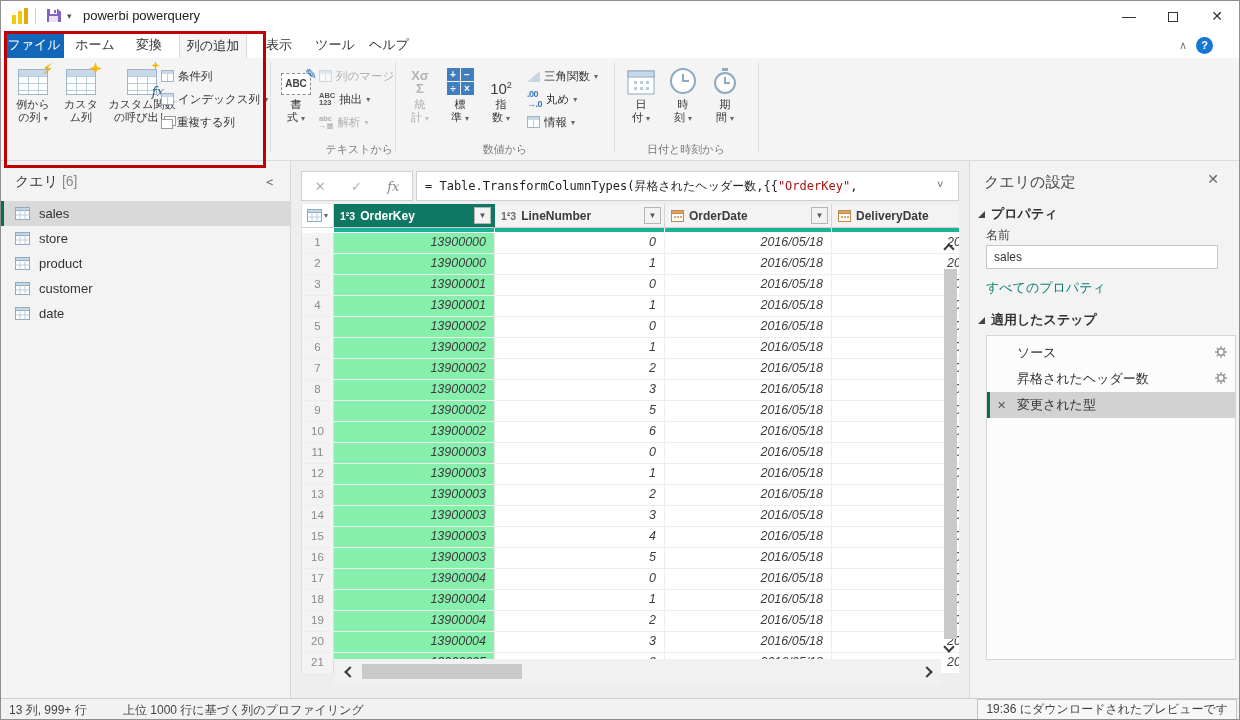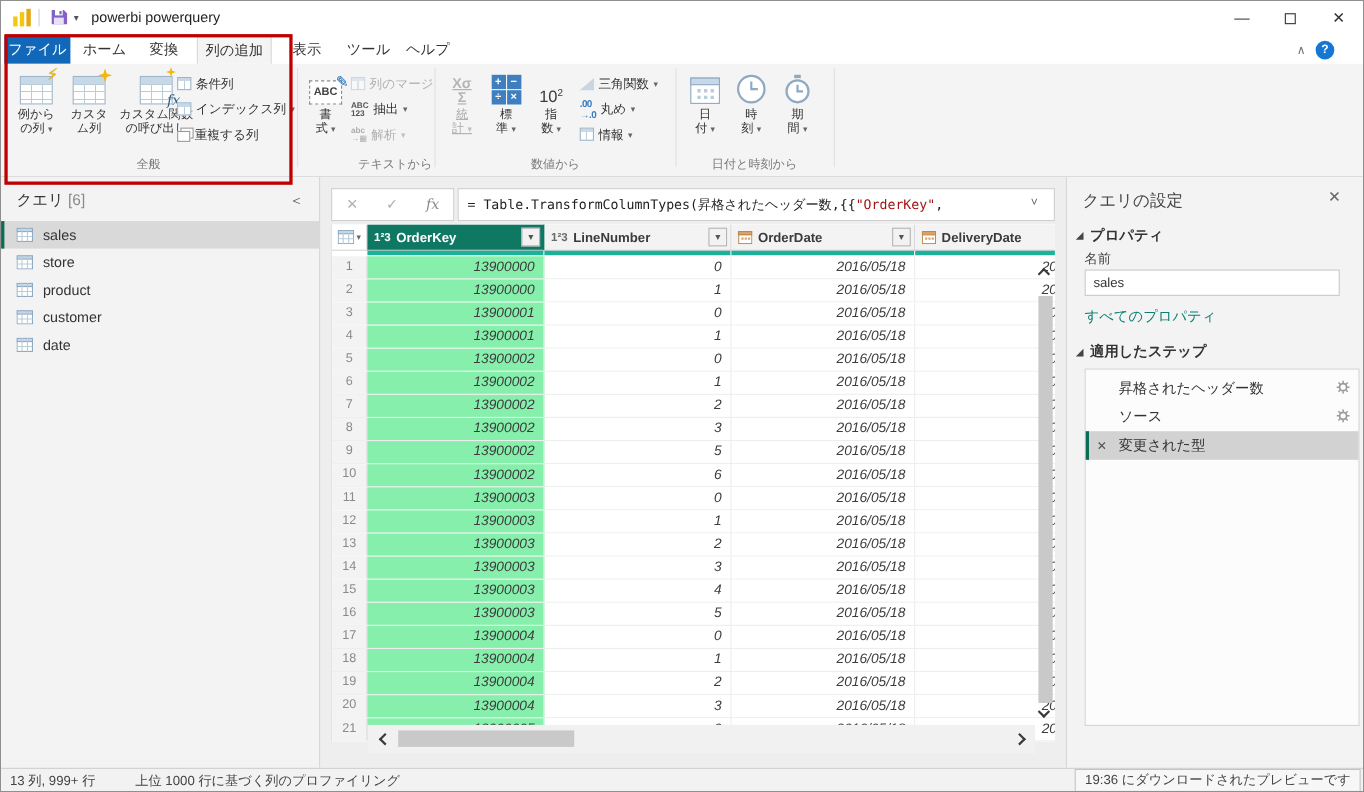--- a/index.html
+++ b/index.html
@@ -24,21 +24,21 @@
   .rtab.active { background:#f4f4f4; border:1px solid #d9d9d9; border-bottom:none; }
   .ribbon-collapse { position:absolute; right:52px; top:38px; font-size:11px; color:#777; }
   .help-circle { position:absolute; right:26px; top:36px; width:17px; height:17px; border-radius:50%; background:#1377d3; color:#fff; font-size:11px; font-weight:bold; text-align:center; line-height:17px; }
 
   
   .ribbon { position:absolute; left:0; top:57px; width:100%; height:103px; background:#f4f4f4; border-bottom:1px solid #dcdcdc; }
   .rgroup-label { position:absolute; bottom:3px; font-size:11px; color:#7a7a7a; text-align:center; }
   .rsep { position:absolute; top:4px; width:1px; height:90px; background:#e0e0e0; }
   .big-btn { position:absolute; top:5px; display:flex; flex-direction:column; align-items:center; font-size:11px; color:#333; line-height:13px; text-align:center; }
   .big-btn .bicon { height:32px; display:flex; align-items:flex-end; justify-content:center; margin-bottom:3px; }
-  .big-btn.disabled { color:#ababab;text-decoration:underline; }
+  .big-btn.disabled { color:#ababab; }
   .small-btn { position:absolute; height:20px; font-size:11.5px; color:#333; display:flex; align-items:center; gap:4px; }
   .small-btn.disabled { color:#b0b0b0; }
   .caret { font-size:8px; color:#666; }
   .disabled .caret { color:#c0c0c0; }
 
   
   .tblicon { position:relative; width:30px; height:26px; border:1px solid #9fb4c7; background:
       linear-gradient(#c7d9e8 0 6px, transparent 6px),
       repeating-linear-gradient(to right, transparent 0 9px, #b9cdd9 9px 10px),
       repeating-linear-gradient(to bottom, transparent 0 6px, #b9cdd9 6px 7px), #fff; }
@@ -213,21 +213,20 @@
     </div>
     <div class="small-btn" style="left:160px;top:31px;">
       <span class="mini-ic"></span>
       <span>インデックス列</span>
       <span class="caret">▾</span>
     </div>
     <div class="small-btn" style="left:160px;top:54px;">
       <span class="dup-ic"></span>
       <span>重複する列</span>
     </div>
-    <div class="rgroup-label" style="left:0;width:268px;">全般</div>
     <div class="rsep" style="left:269px;"></div>
 
     <div class="big-btn" style="left:278px;width:34px;">
       <span class="bicon">
           <span class="abc-box">ABC<span class="pencil">✎</span></span>
         </span>
       <span>書</span>
       <span><span>式</span> <span class="caret">▾</span></span>
     </div>
     <div class="small-btn disabled" style="left:318px;top:8px;">
@@ -613,34 +612,34 @@
     <div class="sp-label">名前</div>
     <input class="sp-input" value="sales" style="">
     <div class="sp-link">すべてのプロパティ</div>
     <div class="sec-head" style="top:150px;">
       <span class="tri"></span>
       <span>適用したステップ</span>
     </div>
     <div class="steps-box">
         <div class="step">
           <span class="step-accent"></span>
+          <span class="step-label">ソース</span>
+          <span class="gearwrap"><svg width="12" height="12" viewBox="0 0 12 12">
+              <circle cx="6" cy="6" r="3.2" fill="none" stroke="#9a9a9a" stroke-width="1.6"></circle>
+              <path d="M6 0v2.4M6 9.6V12M0 6h2.4M9.6 6H12M1.8 1.8l1.7 1.7M8.5 8.5l1.7 1.7M10.2 1.8L8.5 3.5M3.5 8.5l-1.7 1.7" stroke="#9a9a9a" stroke-width="1.4"></path>
+            </svg></span>
+        </div>
+        <div class="step">
+          <span class="step-accent"></span>
           <span class="step-label">昇格されたヘッダー数</span>
           <span class="gearwrap"><svg width="12" height="12" viewBox="0 0 12 12">
               <circle cx="6" cy="6" r="3.2" fill="none" stroke="#9a9a9a" stroke-width="1.6"></circle>
               <path d="M6 0v2.4M6 9.6V12M0 6h2.4M9.6 6H12M1.8 1.8l1.7 1.7M8.5 8.5l1.7 1.7M10.2 1.8L8.5 3.5M3.5 8.5l-1.7 1.7" stroke="#9a9a9a" stroke-width="1.4"></path>
             </svg></span>
         </div>
-        <div class="step">
-          <span class="step-accent"></span>
-          <span class="step-label">ソース</span>
-          <span class="gearwrap"><svg width="12" height="12" viewBox="0 0 12 12">
-              <circle cx="6" cy="6" r="3.2" fill="none" stroke="#9a9a9a" stroke-width="1.6"></circle>
-              <path d="M6 0v2.4M6 9.6V12M0 6h2.4M9.6 6H12M1.8 1.8l1.7 1.7M8.5 8.5l1.7 1.7M10.2 1.8L8.5 3.5M3.5 8.5l-1.7 1.7" stroke="#9a9a9a" stroke-width="1.4"></path>
-            </svg></span>
-        </div>
         <div class="step sel">
           <span class="step-accent"></span>
           <span class="step-x">✕</span>
           <span class="step-label">変更された型</span>
         </div>
       </div>
   </div>
 
   <div class="statusbar">
     <span class="sb-left">13 列, 999+ 行</span>

